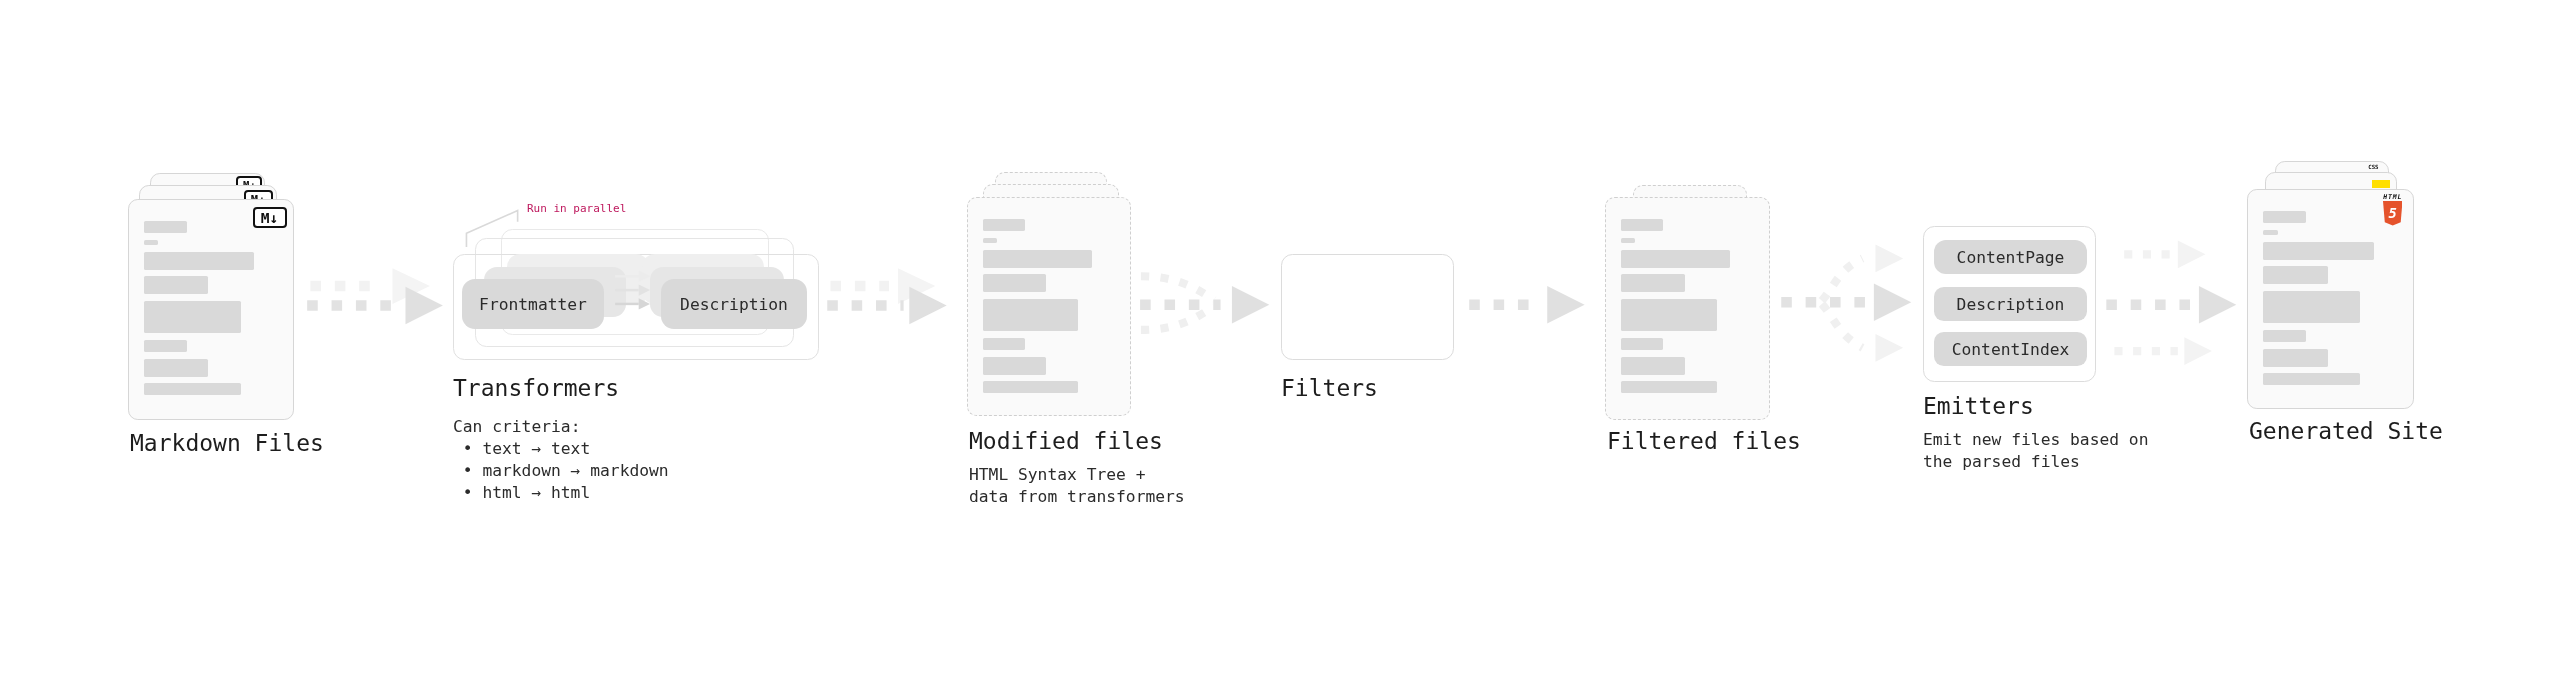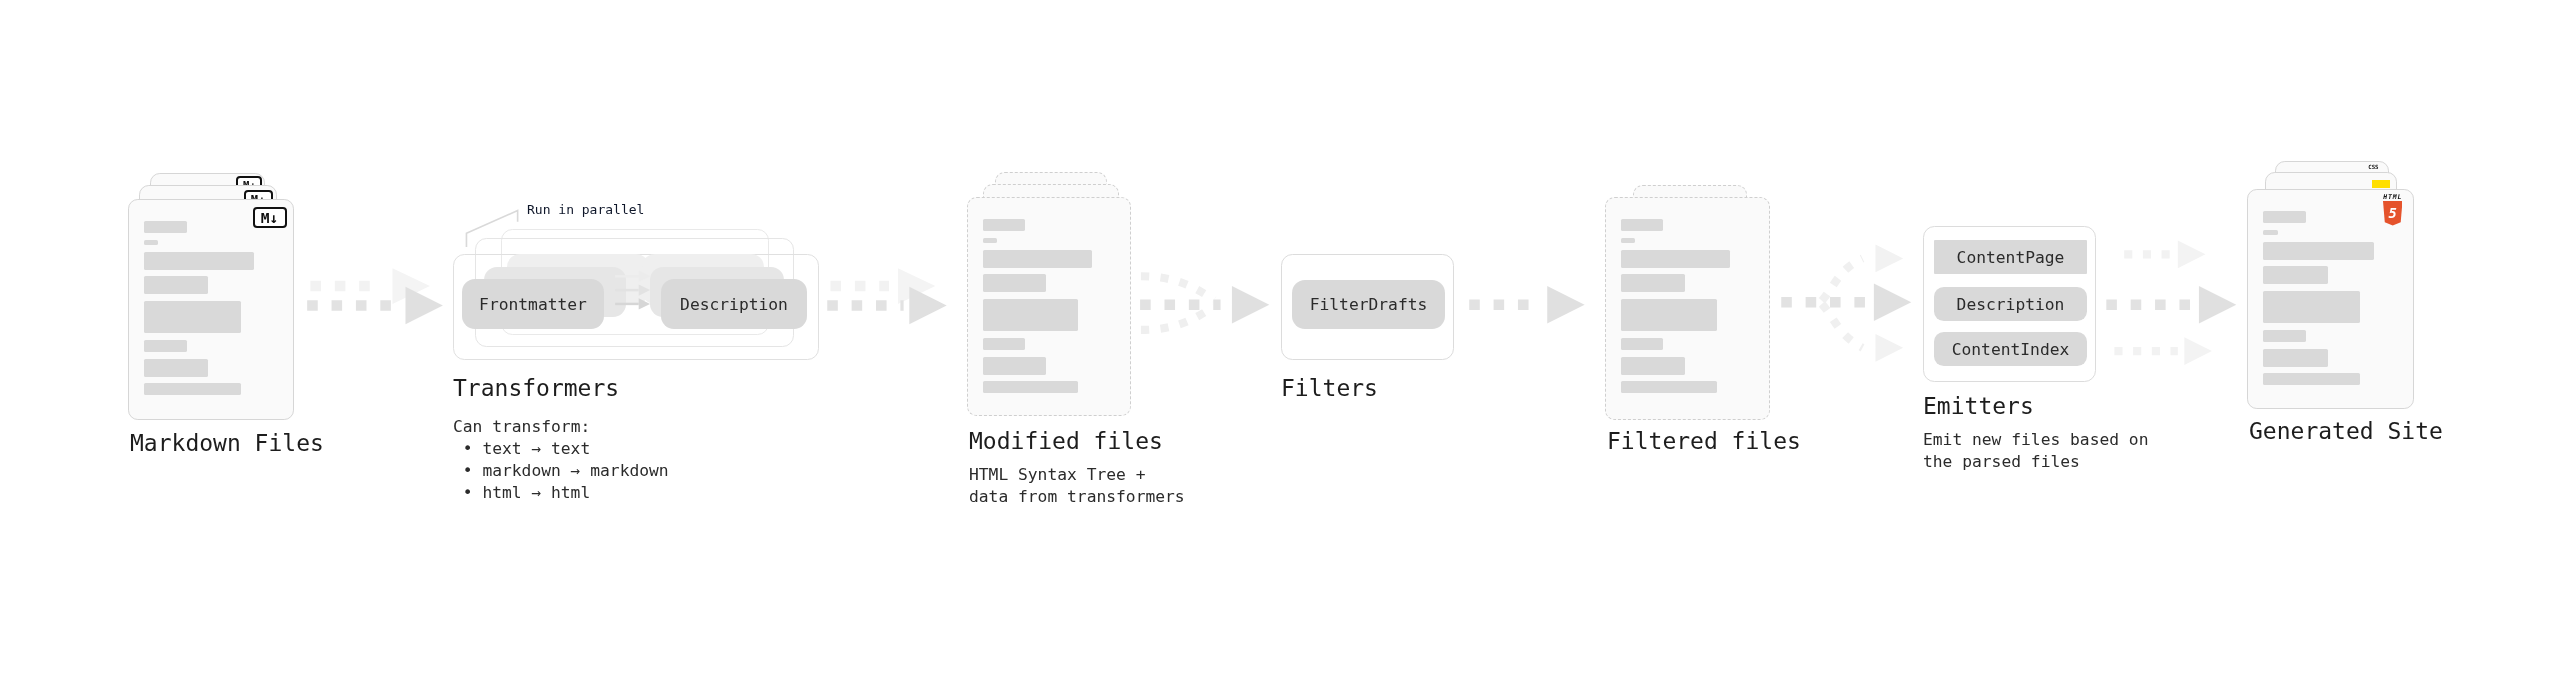--- a/index.html
+++ b/index.html
@@ -25,21 +25,21 @@
   .cssbadge .csstxt{font-size:5.7px;font-weight:bold;color:#111;line-height:6.5px;}
   .cssbadge .cssbar{width:14px;height:3.3px;background:#2965f1;margin:0.8px auto 0 auto;}
   .jsbadge{position:absolute;right:5.7px;top:6.5px;width:18px;height:8.1px;background:#ffdf00;}
   
   .tlayer{position:absolute;border:1.6px solid #e3e3e3;border-radius:11.4px;box-sizing:border-box;background:transparent;}
   .pill{position:absolute;border-radius:13px;box-sizing:border-box;display:flex;align-items:center;justify-content:center;
     font-size:16.3px;color:#2b2b2b;}
   .pill.echo2{background:#efefef;}
   .pill.echo1{background:#e6e6e6;}
   .pill.solid{background:#d9d9d9;}
-  .note{position:absolute;font-size:13px;color:#0f172a;white-space:nowrap;}
+  .note{position:absolute;font-size:11px;color:#be185d;white-space:nowrap;}
   
   .obox{position:absolute;border:1.6px solid #dcdcdc;border-radius:11.4px;background:#ffffff;box-sizing:border-box;}
   
   .stage-label{position:absolute;font-size:23px;color:#1d1d1d;white-space:nowrap;}
   .stage-sub{position:absolute;font-size:16.3px;line-height:22px;color:#2b2b2b;white-space:nowrap;}
   .stage-sub .bullet{margin-left:9.8px;}
   .stage-sub div{display:block;}
   .arrows{position:absolute;left:0;top:0;pointer-events:none;}
 </style>
 </head>
@@ -76,21 +76,21 @@
   <div class="pill echo2" style="left:507px;top:254px;width:142px;height:50px;"></div>
   <div class="pill echo1" style="left:484px;top:267px;width:142px;height:50px;"></div>
   <div class="pill solid" style="left:462px;top:279px;width:142px;height:50px;">Frontmatter</div>
 
   <div class="pill echo2" style="left:642px;top:254px;width:122px;height:50px;"></div>
   <div class="pill echo1" style="left:650px;top:267px;width:134px;height:50px;"></div>
   <div class="pill solid" style="left:661px;top:279px;width:146px;height:50px;">Description</div>
 
   <div class="stage-label" style="left:453px;top:375px;">Transformers</div>
   <div class="stage-sub" style="left:453px;top:416px;">
-    <div>Can transform:</div>
+    <div>Can criteria:</div>
     <div class="bullet">• text → text</div>
     <div class="bullet">• markdown → markdown</div>
     <div class="bullet">• html → html</div>
   </div>
 
   <div class="card dashed" style="left:995px;top:172px;width:112px;height:221px;"></div>
   <div class="card dashed" style="left:983px;top:184px;width:136px;height:221px;"></div>
   <div class="card dashed" style="left:967px;top:197px;width:164px;height:219px;">
     <div class="docbars">
         <div class="bar" style="width: 32%; height: 12.2px;"></div>
@@ -103,40 +103,39 @@
         <div class="bar" style="width: 72%; height: 12.2px;"></div>
       </div>
   </div>
   <div class="stage-label" style="left:969px;top:428px;text-align:center;">Modified files</div>
   <div class="stage-sub" style="left:969px;top:464px;">
     <div>HTML Syntax Tree +</div>
     <div>data from transformers</div>
   </div>
 
   <div class="obox" style="left:1281px;top:254px;width:173px;height:106px;"></div>
-  <div class="pill solid" style="left:1292px;top:280px;width:153px;height:49px;">FilterDrafts</div>
   <div class="stage-label" style="left:1281px;top:375px;">Filters</div>
 
   <div class="card dashed" style="left:1633px;top:185px;width:114px;height:221px;"></div>
   <div class="card dashed" style="left:1605px;top:197px;width:165px;height:223px;">
     <div class="docbars">
         <div class="bar" style="width: 32%; height: 12.2px;"></div>
         <div class="bar" style="width: 11%; height: 5.7px;"></div>
         <div class="bar" style="width: 82%; height: 18px;"></div>
         <div class="bar" style="width: 48%; height: 18px;"></div>
         <div class="bar" style="width: 72%; height: 32.5px;"></div>
         <div class="bar" style="width: 32%; height: 12.2px;"></div>
         <div class="bar" style="width: 48%; height: 18px;"></div>
         <div class="bar" style="width: 72%; height: 12.2px;"></div>
       </div>
   </div>
   <div class="stage-label" style="left:1607px;top:428px;">Filtered files</div>
 
   <div class="obox" style="left:1923px;top:226px;width:173px;height:156px;"></div>
-  <div class="pill solid" style="left:1934px;top:240px;width:153px;height:34px;border-radius:1px;">ContentPage</div>
+  <div class="pill solid" style="left:1934px;top:240px;width:153px;height:34px;border-radius:12px;">ContentPage</div>
   <div class="pill solid" style="left:1934px;top:287px;width:153px;height:34px;border-radius:9.8px;">Description</div>
   <div class="pill solid" style="left:1934px;top:332px;width:153px;height:34px;border-radius:9.8px;">ContentIndex</div>
   <div class="stage-label" style="left:1923px;top:393px;">Emitters</div>
   <div class="stage-sub" style="left:1923px;top:429px;">
     <div>Emit new files based on</div>
     <div>the parsed files</div>
   </div>
 
   <div class="card" style="left:2275px;top:161px;width:114px;height:220px;">
     <div class="cssbadge">

